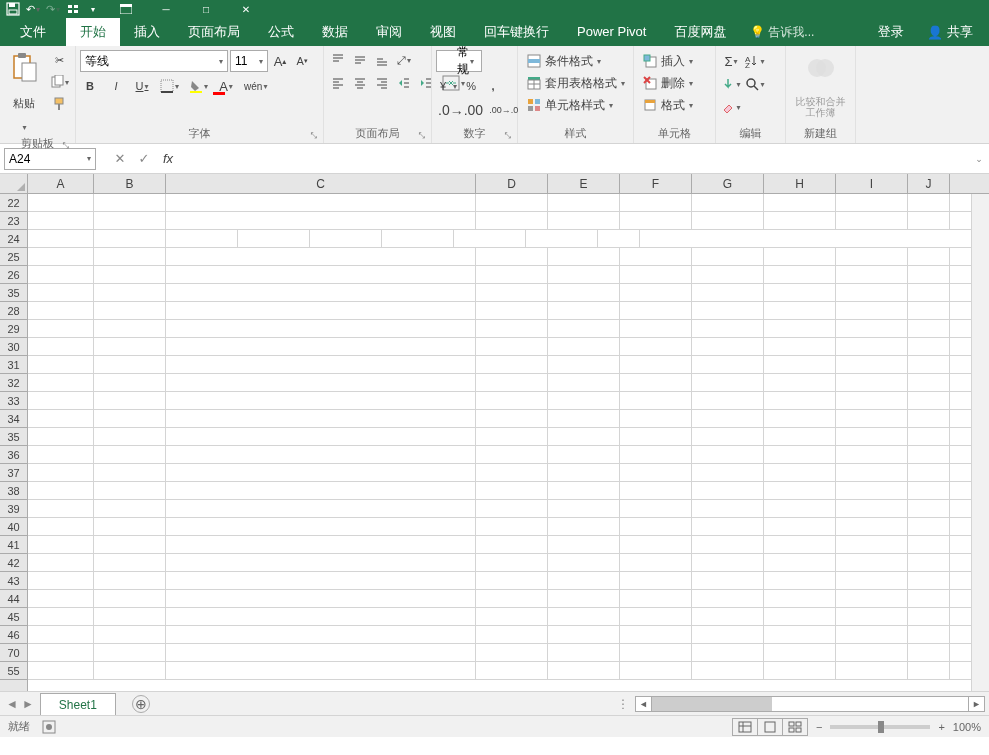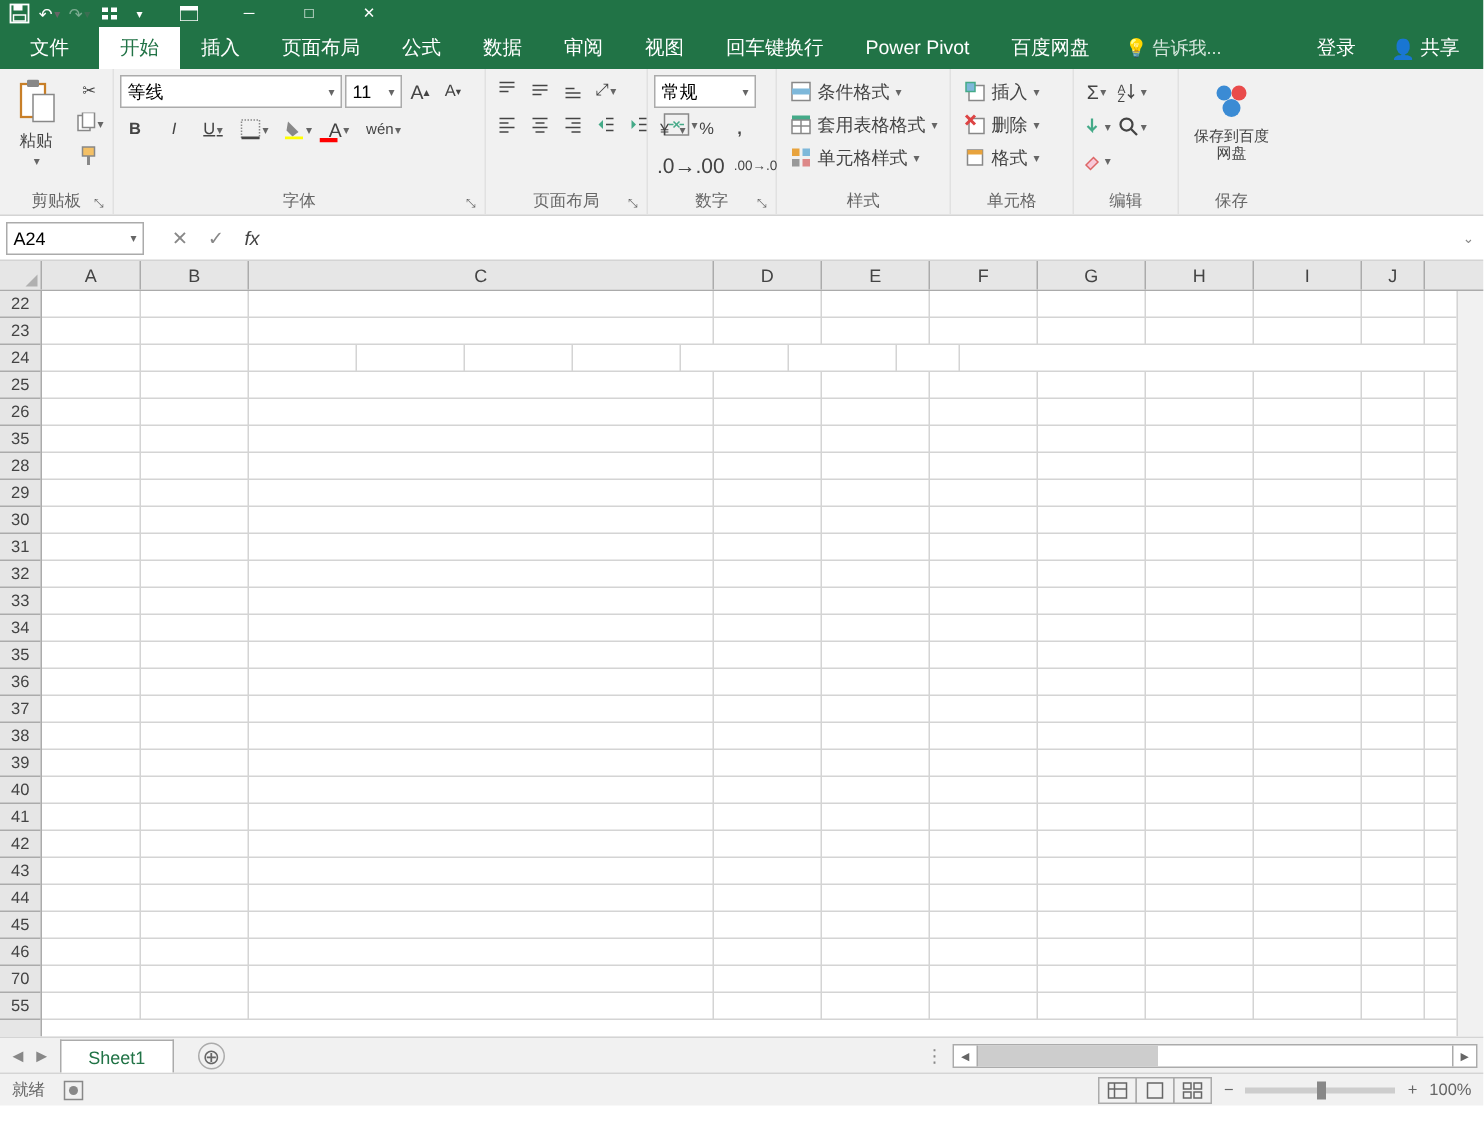--- a/index.html
+++ b/index.html
@@ -24,30 +24,30 @@
 .login { padding: 0 8px; }
 .share { display: flex; align-items: center; gap: 3px; padding: 0 8px; }
 
 
 .ribbon { height: 98px; background: #f1f1f1; border-bottom: 1px solid #d4d4d4; display: flex; }
 .ribbon-group { border-right: 1px solid #e1e1e1; display: flex; flex-direction: column; padding: 2px 4px 0; }
 .group-body { flex: 1; display: flex; align-items: flex-start; gap: 4px; padding-top: 2px; }
 .group-label { font-size: 11px; color: #666; text-align: center; padding: 2px 0; position: relative; }
 .group-label .launcher { position: absolute; right: 2px; bottom: 2px; font-size: 8px; color: #666; }
 
-.big-btn { display: flex; flex-direction: column; align-items: center; gap: 2px; padding: 2px 4px; font-size: 11px; color: #444; }
+.big-btn { display: flex; flex-direction: column; align-items: center; gap: 12px; padding: 2px 4px; font-size: 11px; color: #444; }
 .big-icon { width: 32px; height: 32px; display: flex; align-items: center; justify-content: center; font-size: 24px; }
 .col { display: flex; flex-direction: column; gap: 2px; }
 .row { display: flex; gap: 2px; align-items: center; }
 .small-btn { min-width: 20px; height: 20px; display: flex; align-items: center; justify-content: center; font-size: 11px; color: #444; padding: 0 2px; }
 .dropdown-arrow { font-size: 8px; color: #666; margin-left: 1px; }
 
 .font-name { width: 148px; height: 22px; border: 1px solid #ababab; background: #fff; font-size: 12px; padding: 0 4px; display: flex; align-items: center; justify-content: space-between; }
 .font-size { width: 38px; height: 22px; border: 1px solid #ababab; background: #fff; font-size: 12px; padding: 0 4px; display: flex; align-items: center; justify-content: space-between; }
-.num-format { width: 68px; height: 22px; border: 1px solid #ababab; background: #fff; font-size: 12px; padding: 0 4px; display: flex; align-items: center; justify-content: space-between; }
+.num-format { width: 46px; height: 22px; border: 1px solid #ababab; background: #fff; font-size: 12px; padding: 0 20px; display: flex; align-items: center; justify-content: space-between; }
 
 .styles-item { display: flex; align-items: center; gap: 3px; font-size: 12px; color: #444; padding: 1px 4px; height: 22px; }
 .styles-icon { width: 16px; height: 16px; display: flex; align-items: center; justify-content: center; font-size: 12px; }
 
 .cells-item { display: flex; align-items: center; gap: 3px; font-size: 12px; color: #444; padding: 1px 4px; height: 22px; }
 .edit-item { width: 22px; height: 22px; display: flex; align-items: center; justify-content: center; font-size: 13px; color: #444; }
 
 
 .formula-bar { height: 30px; border-bottom: 1px solid #d4d4d4; display: flex; align-items: center; background: #fff; }
 .name-box { width: 92px; height: 22px; border: 1px solid #ababab; margin: 0 4px; padding: 0 4px; display: flex; align-items: center; justify-content: space-between; font-size: 12px; }
@@ -488,36 +488,35 @@
                 <path d="M3 10 L8 5 L11 8 L6 13 Z" fill="#f8c8d8" stroke="#d66"></path>
               </svg>
               <span class="dropdown-arrow">▾</span>
             </div>
         </div>
       </div>
     </div>
     <div class="group-label"><span>编辑</span></div>
   </div>
 
-
-  <div class="ribbon-group" style="width:70px;border-right:none">
+  <div class="ribbon-group" style="width:70px">
     <div class="group-body" style="justify-content:center">
-      <div class="big-btn">
+      <div class="big-btn" style="opacity:0.5">
         <div class="big-icon">
-            <svg width="28" height="26">
-              <circle cx="9" cy="7" r="5" fill="#3b8bd4"></circle>
-              <circle cx="19" cy="7" r="5" fill="#e94b4b"></circle>
-              <circle cx="14" cy="17" r="6" fill="#3b8bd4"></circle>
+            <svg width="30" height="26">
+              <circle cx="11" cy="13" r="9" fill="#ccc" opacity="0.8"></circle>
+              <circle cx="19" cy="13" r="9" fill="#ccc" opacity="0.8"></circle>
             </svg>
           </div>
-        <span style="font-size:10px;text-align:center;line-height:1.1">保存到百度网盘</span>
-      </div>
-    </div>
-    <div class="group-label"><span>保存</span></div>
-  </div>
+        <span style="font-size:10px;text-align:center;line-height:1.1">比较和合并工作簿</span>
+      </div>
+    </div>
+    <div class="group-label"><span>新建组</span></div>
+  </div>
+
 </div>
 
 <div class="formula-bar">
   <div class="name-box">
       <span>A24</span>
       <span class="dropdown-arrow">▾</span>
     </div>
   <div class="fb-btns">
     <div class="fb-btn">✕</div>
     <div class="fb-btn">✓</div>

